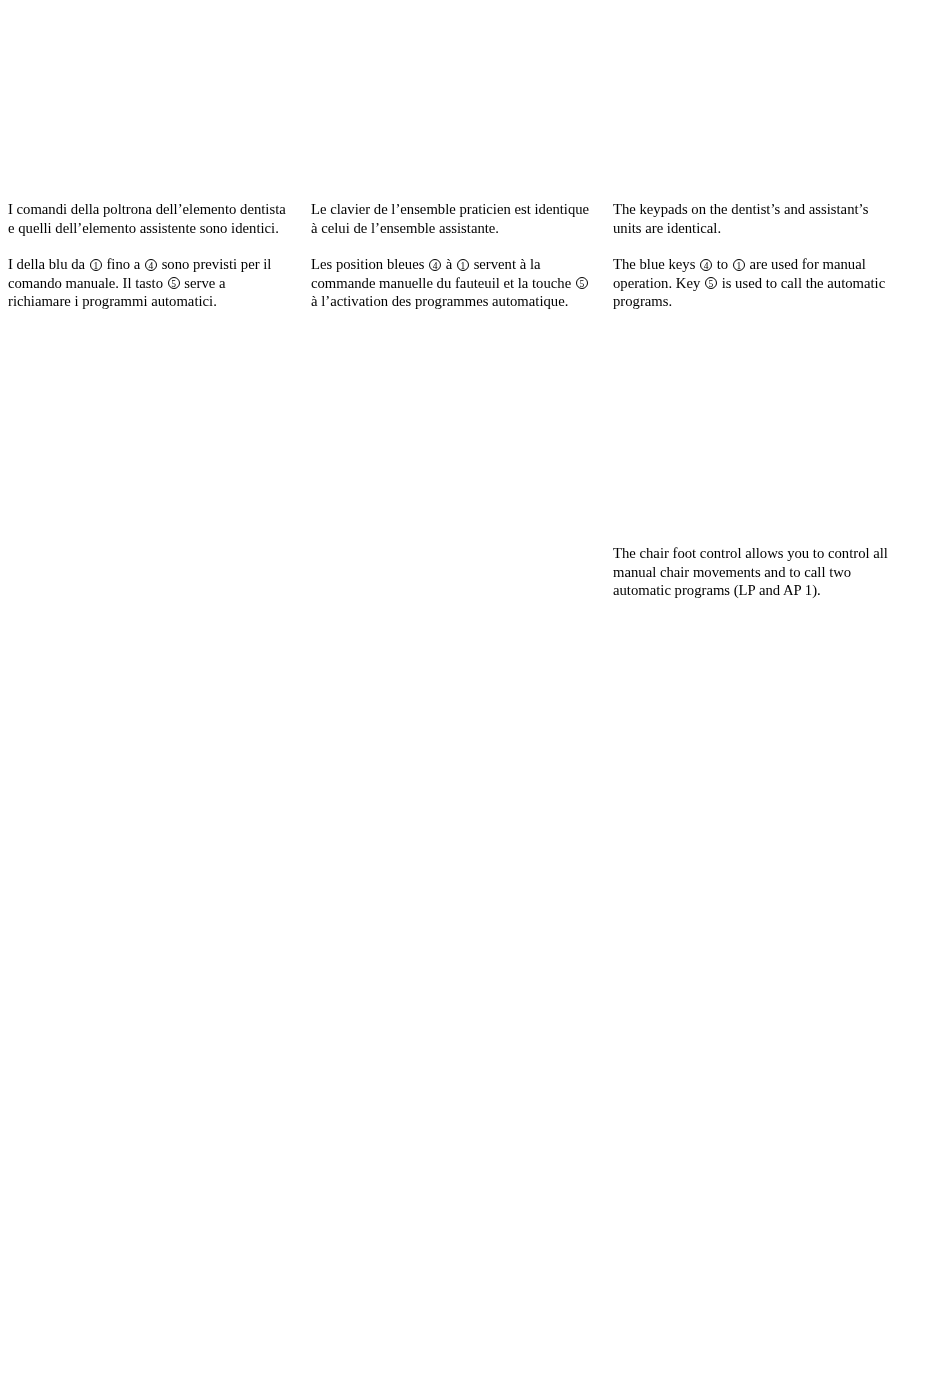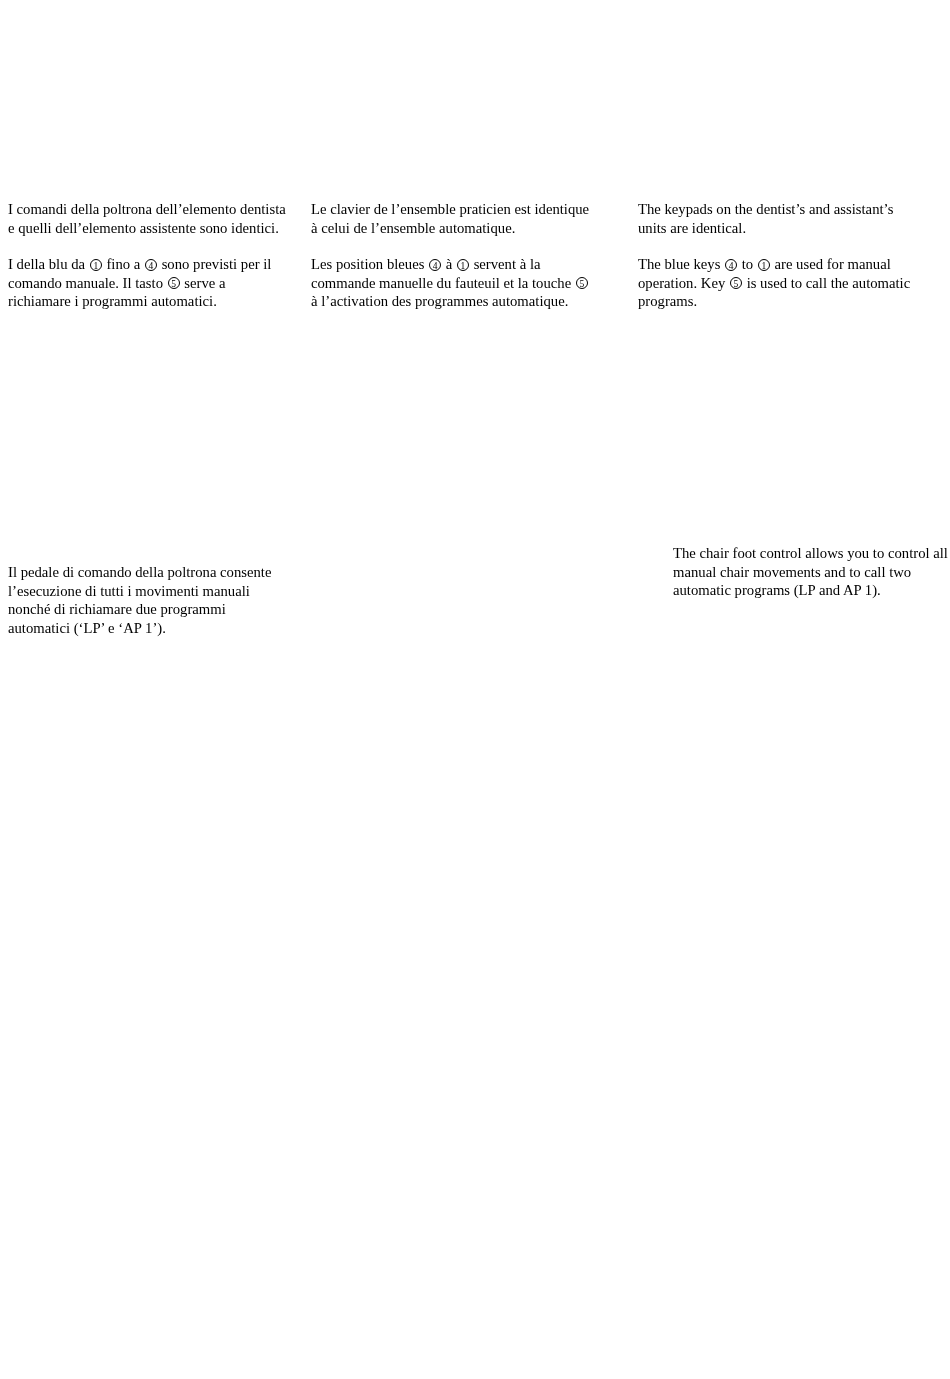--- a/index.html
+++ b/index.html
@@ -19,26 +19,26 @@
     position: relative;
     width: 950px;
     height: 1379px;
   }
   .col {
     position: absolute;
     width: 280px;
   }
   .col-1 { left: 8px; }
   .col-2 { left: 311px; }
-  .col-3 { left: 638px; }
+  .col-3 { left: 613px; }
 
   .block-top { top: 200px; }
   .block-bottom-it { top: 563px; }
   .block-bottom-fr { top: 563px; }
-  .block-bottom-en { top: 544px; margin-left: 35px; }
+  .block-bottom-en { top: 544px; }
 
   p.para {
     margin: 0 0 18px 0;
     font-size: 14.7px;
     line-height: 18.6px;
     text-align: left;
     font-family: "Liberation Serif", serif;
   }
   p.para:last-child {
     margin-bottom: 0;
@@ -61,26 +61,23 @@
 </head>
 <body>
 
 <div class="page">
 
   <div class="col col-1 block-top">
     <p class="para">I comandi della poltrona dell’elemento dentista e quelli dell’elemento assistente sono identici.</p>
     <p class="para"><span>I della blu da</span> <span class="circ">1</span> <span>fino a</span> <span class="circ">4</span> <span>sono previsti per il comando manuale. Il tasto</span> <span class="circ">5</span> <span>serve a richiamare i programmi automatici.</span></p>
   </div>
 
-  <div class="col col-1 block-bottom-it">
-    <p class="para">Il pedale di comando della poltrona consente l’esecuzione di tutti i movimenti manuali nonché di richiamare due programmi automatici (‘LP’ e ‘AP 1’).</p>
-  </div>
 
   <div class="col col-2 block-top">
-    <p class="para">Le clavier de l’ensemble praticien est identique à celui de l’ensemble automatique.</p>
+    <p class="para">Le clavier de l’ensemble praticien est identique à celui de l’ensemble assistante.</p>
     <p class="para"><span>Les position bleues</span> <span class="circ">4</span> <span>à</span> <span class="circ">1</span> <span>servent à la commande manuelle du fauteuil et la touche</span> <span class="circ">5</span> <span>à l’activation des programmes automatique.</span></p>
   </div>
 
 
   <div class="col col-3 block-top">
     <p class="para">The keypads on the dentist’s and assistant’s units are identical.</p>
     <p class="para"><span>The blue keys</span> <span class="circ">4</span> <span>to</span> <span class="circ">1</span> <span>are used for manual operation. Key</span> <span class="circ">5</span> <span>is used to call the automatic programs.</span></p>
   </div>
 
   <div class="col col-3 block-bottom-en">

